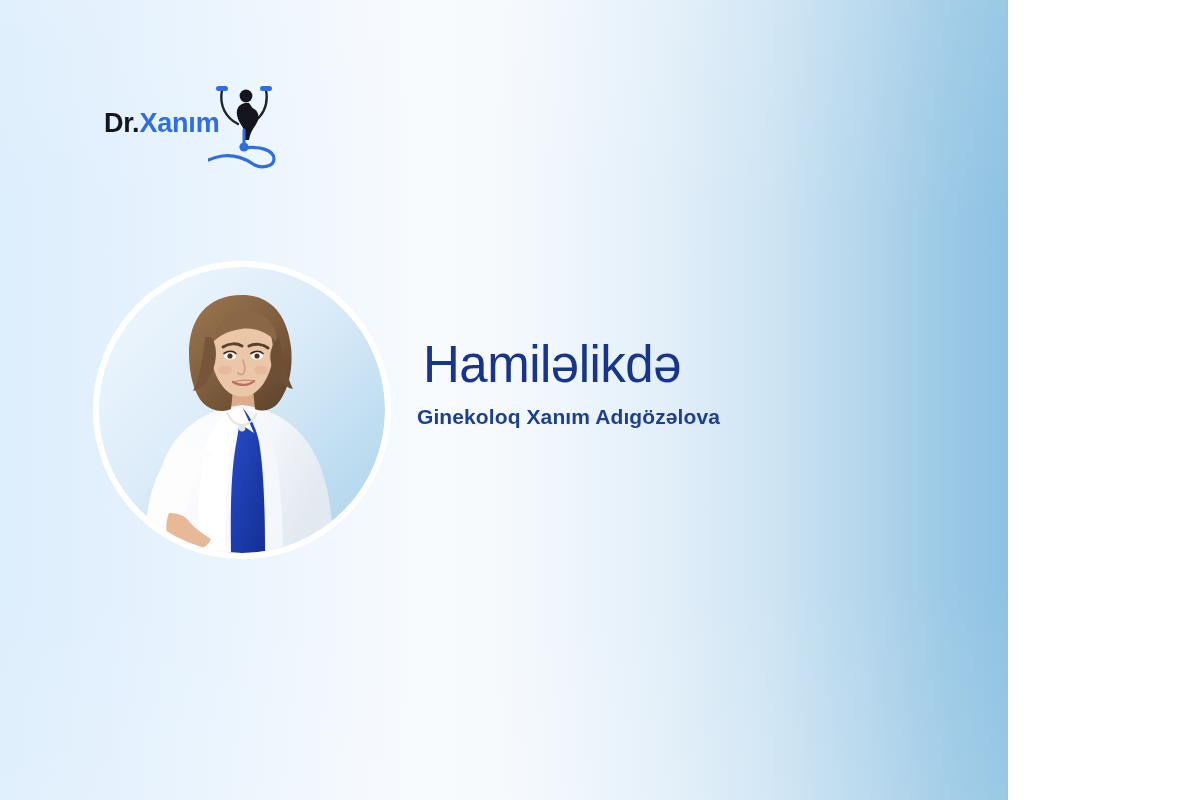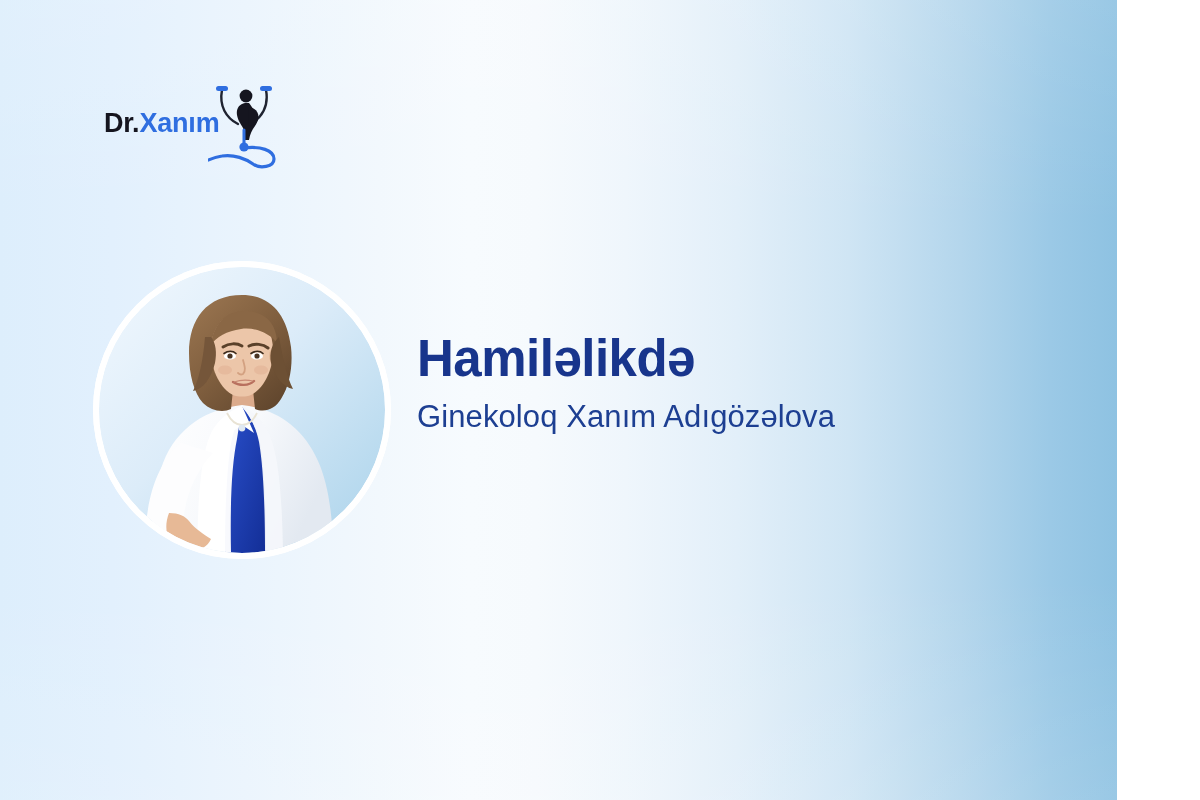--- a/index.html
+++ b/index.html
@@ -4,21 +4,21 @@
 <title>Dr.Xanım — Hamiləlikdə zəhərlənmənin riskləri</title>
 <style>
   html, body {
     margin: 0;
     padding: 0;
     background: #ffffff;
   }
 
   #banner {
     position: relative;
-    width: 1117px;
+    width: 1008px;
     height: 800px;
     overflow: hidden;
     font-family: "Liberation Sans", "DejaVu Sans", sans-serif;
     background:
       linear-gradient(to right,
         #ddeefc 0%,
         #e2f0fd 10%,
         #eaf4fd 22%,
         #f2f8fd 34%,
         #f7fbfe 42%,
@@ -109,30 +109,30 @@
   
   #text-block {
     position: absolute;
     left: 417px;
     top: 330px;
     width: 700px;
   }
   #headline {
     color: #18358c;
     font-size: 51px;
-    font-weight: 700;
+    font-weight: 400;
     line-height: 1.13;
     letter-spacing: -0.5px;
-    margin: 0;
+    margin: 6px;
   }
   #headline .line { display: block; }
   #subtitle {
     color: #1d3f92;
-    font-size: 31px;
-    font-weight: 400;
+    font-size: 21px;
+    font-weight: 700;
     line-height: 1.2;
     letter-spacing: 0.1px;
     margin: 10px 0 4px 0;
   }
 </style>
 </head>
 <body>
 
 <div id="banner">
 

